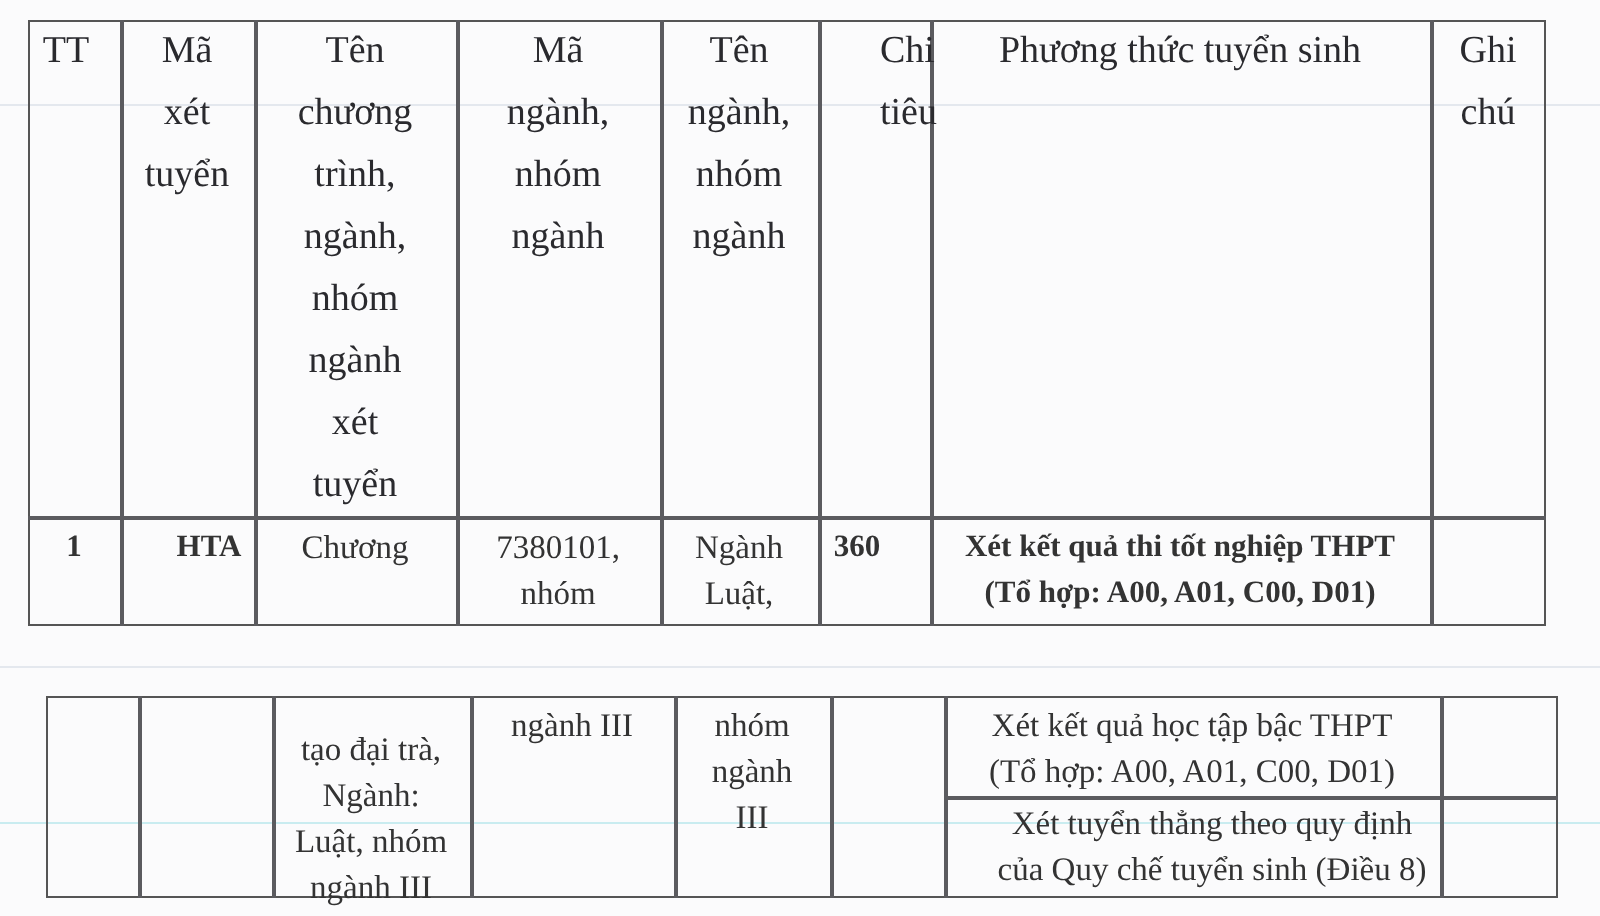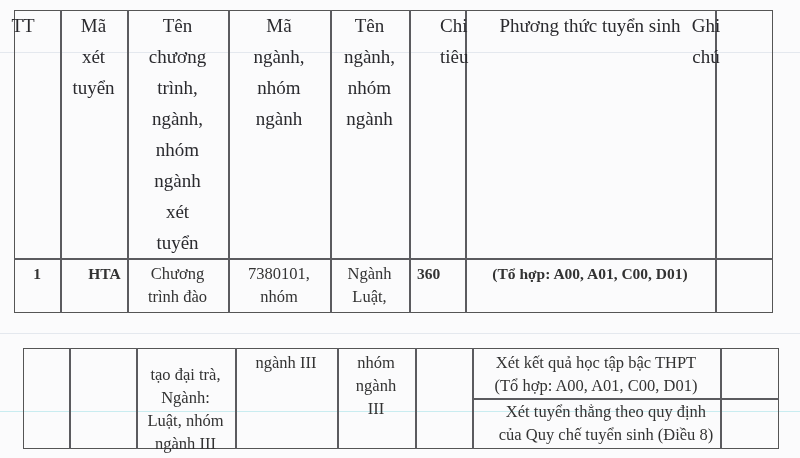--- a/index.html
+++ b/index.html
@@ -35,21 +35,21 @@
   <div class="vline" style="left:60px;top:10px;height:303px;"></div>
   <div class="vline" style="left:127px;top:10px;height:303px;"></div>
   <div class="vline" style="left:228px;top:10px;height:303px;"></div>
   <div class="vline" style="left:330px;top:10px;height:303px;"></div>
   <div class="vline" style="left:409px;top:10px;height:303px;"></div>
   <div class="vline" style="left:465px;top:10px;height:303px;"></div>
   <div class="vline" style="left:715px;top:10px;height:303px;"></div>
 
   <div class="hline" style="left:14px;top:258px;width:759px;"></div>
 
-  <div class="cell" style="left:0;top:8px;width:46px;">
+  <div class="cell" style="left:10px;top:8px;width:46px;">
     <div>TT</div>
   </div>
   <div class="cell" style="left:60px;top:8px;width:67px;">
     <div>Mã</div>
     <div>xét</div>
     <div>tuyển</div>
   </div>
   <div class="cell" style="left:127px;top:8px;width:101px;">
     <div>Tên</div>
     <div>chương</div>
@@ -72,47 +72,47 @@
     <div>nhóm</div>
     <div>ngành</div>
   </div>
   <div class="cell" style="left:400px;top:8px;width:42px;padding-left:40px;">
     <div>Chi</div>
     <div>tiêu</div>
   </div>
   <div class="cell" style="left:465px;top:8px;width:250px;">
     <div>Phương thức tuyển sinh</div>
   </div>
-  <div class="cell" style="left:677px;top:8px;width:58px;">
+  <div class="cell" style="left:715px;top:8px;width:58px;">
     <div>Ghi</div>
     <div>chú</div>
   </div>
 
   <div class="cell body-cell" style="left:14px;top:259px;width:46px;">
     <div>1</div>
   </div>
   <div class="cell body-cell" style="left:60px;top:259px;width:89px;">
     <div>HTA</div>
   </div>
   <div class="cell body-cell regular" style="left:127px;top:259px;width:101px;">
     <div>Chương</div>
-    <div>trình đào</div>
   </div>
   <div class="cell body-cell regular" style="left:228px;top:259px;width:102px;">
     <div>7380101,</div>
     <div>nhóm</div>
   </div>
   <div class="cell body-cell regular" style="left:330px;top:259px;width:79px;">
     <div>Ngành</div>
     <div>Luật,</div>
   </div>
   <div class="cell body-cell" style="left:409px;top:259px;width:39px;">
     <div>360</div>
   </div>
   <div class="cell body-cell" style="left:465px;top:259px;width:250px;">
+    <div>Xét kết quả thi tốt nghiệp THPT</div>
     <div>(Tổ hợp: A00, A01, C00, D01)</div>
   </div>
   <div class="cell body-cell" style="left:715px;top:259px;width:58px;">
     <div></div>
   </div>
 </div>
 
 <div>
   <div class="tbl" style="left:23px;top:348px;width:756px;height:101px;"></div>
   <div class="vline" style="left:69px;top:348px;height:101px;"></div>

